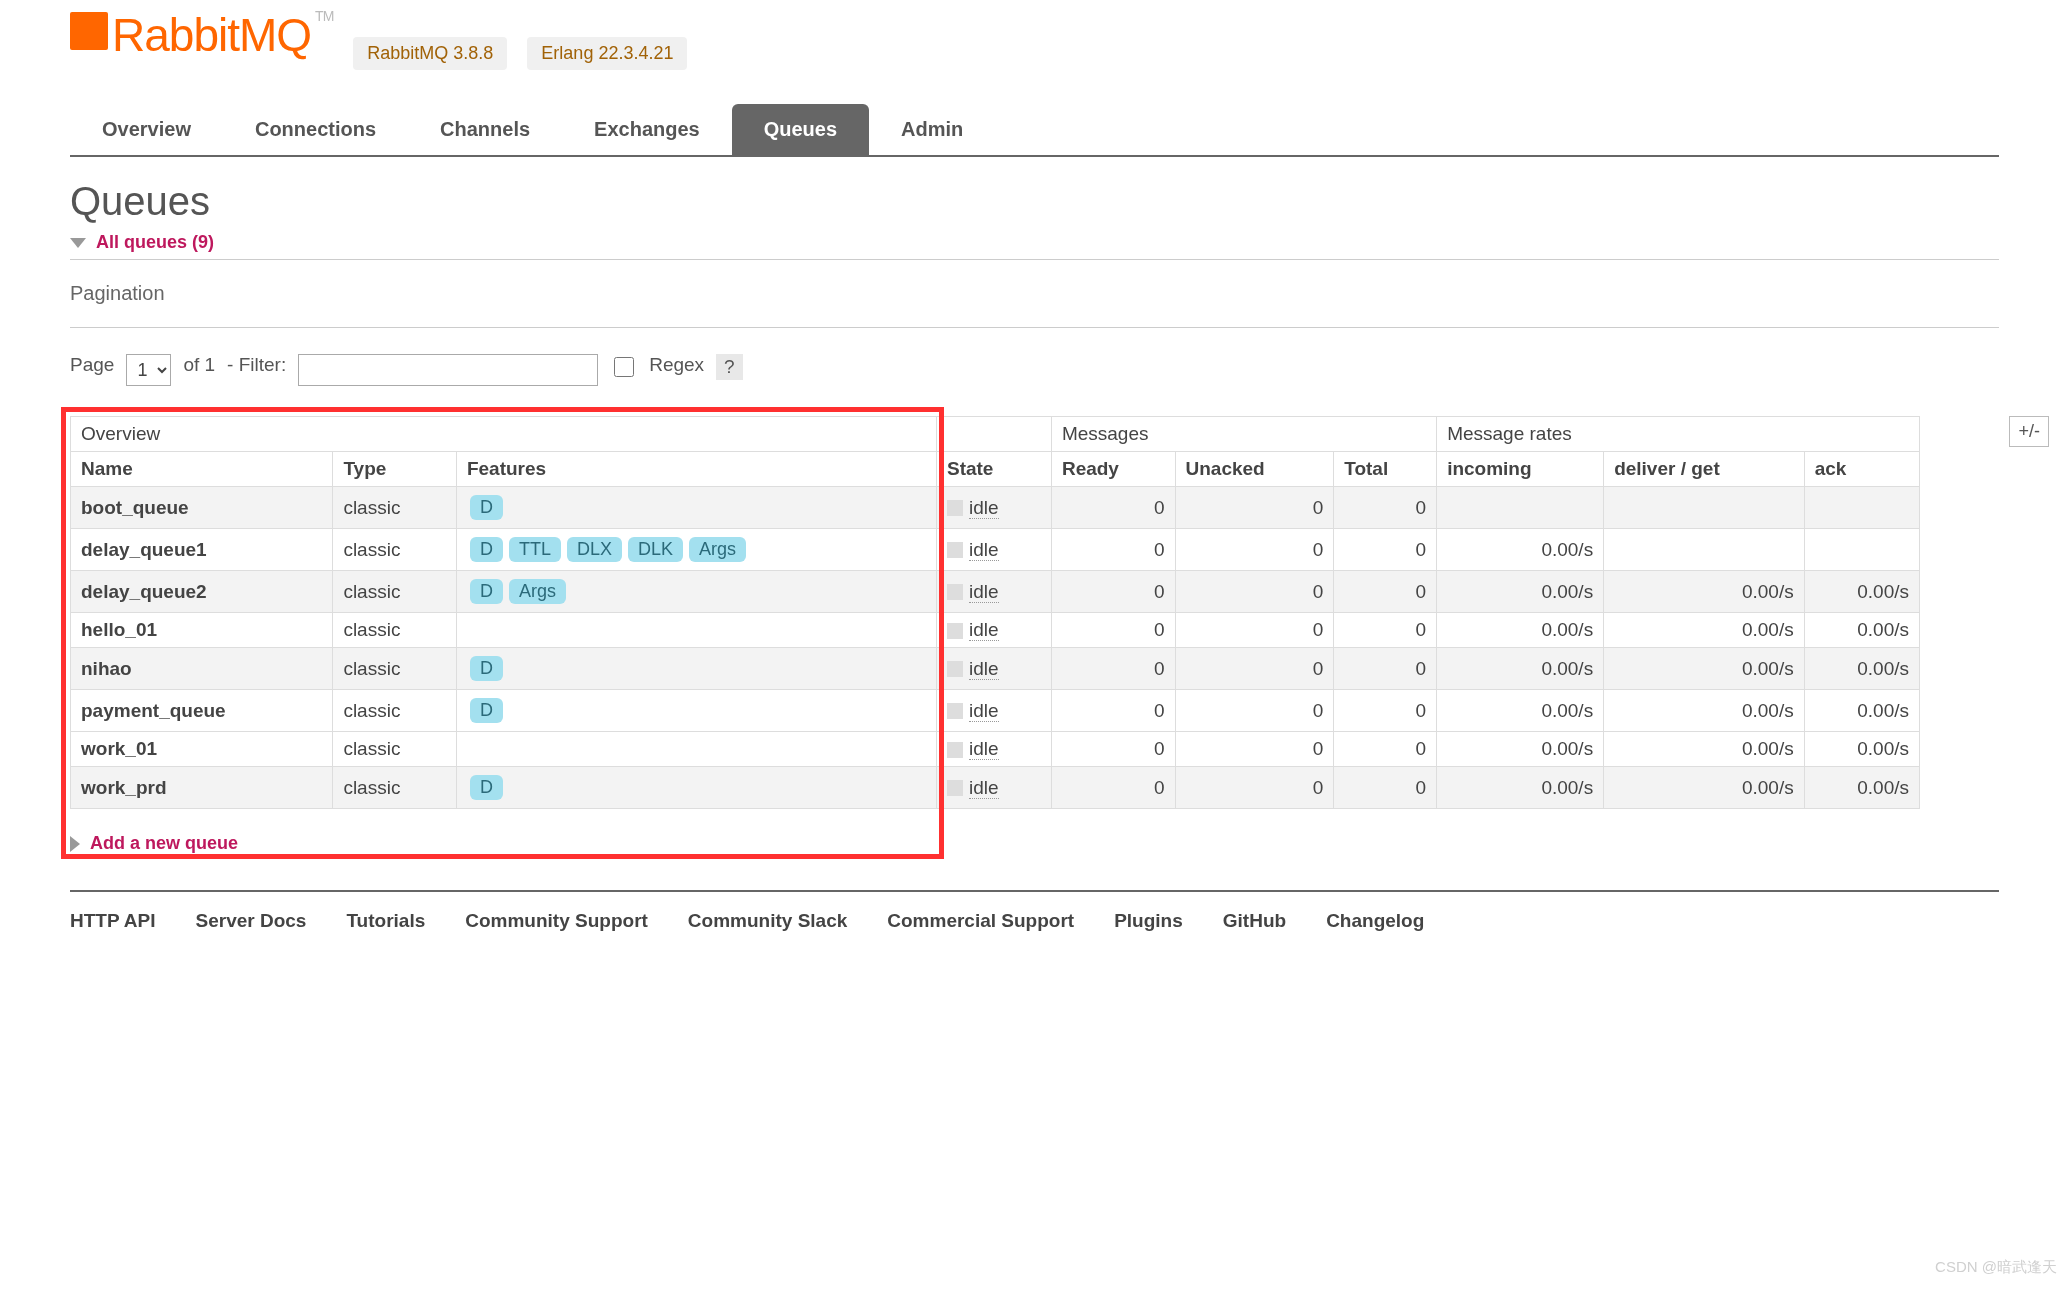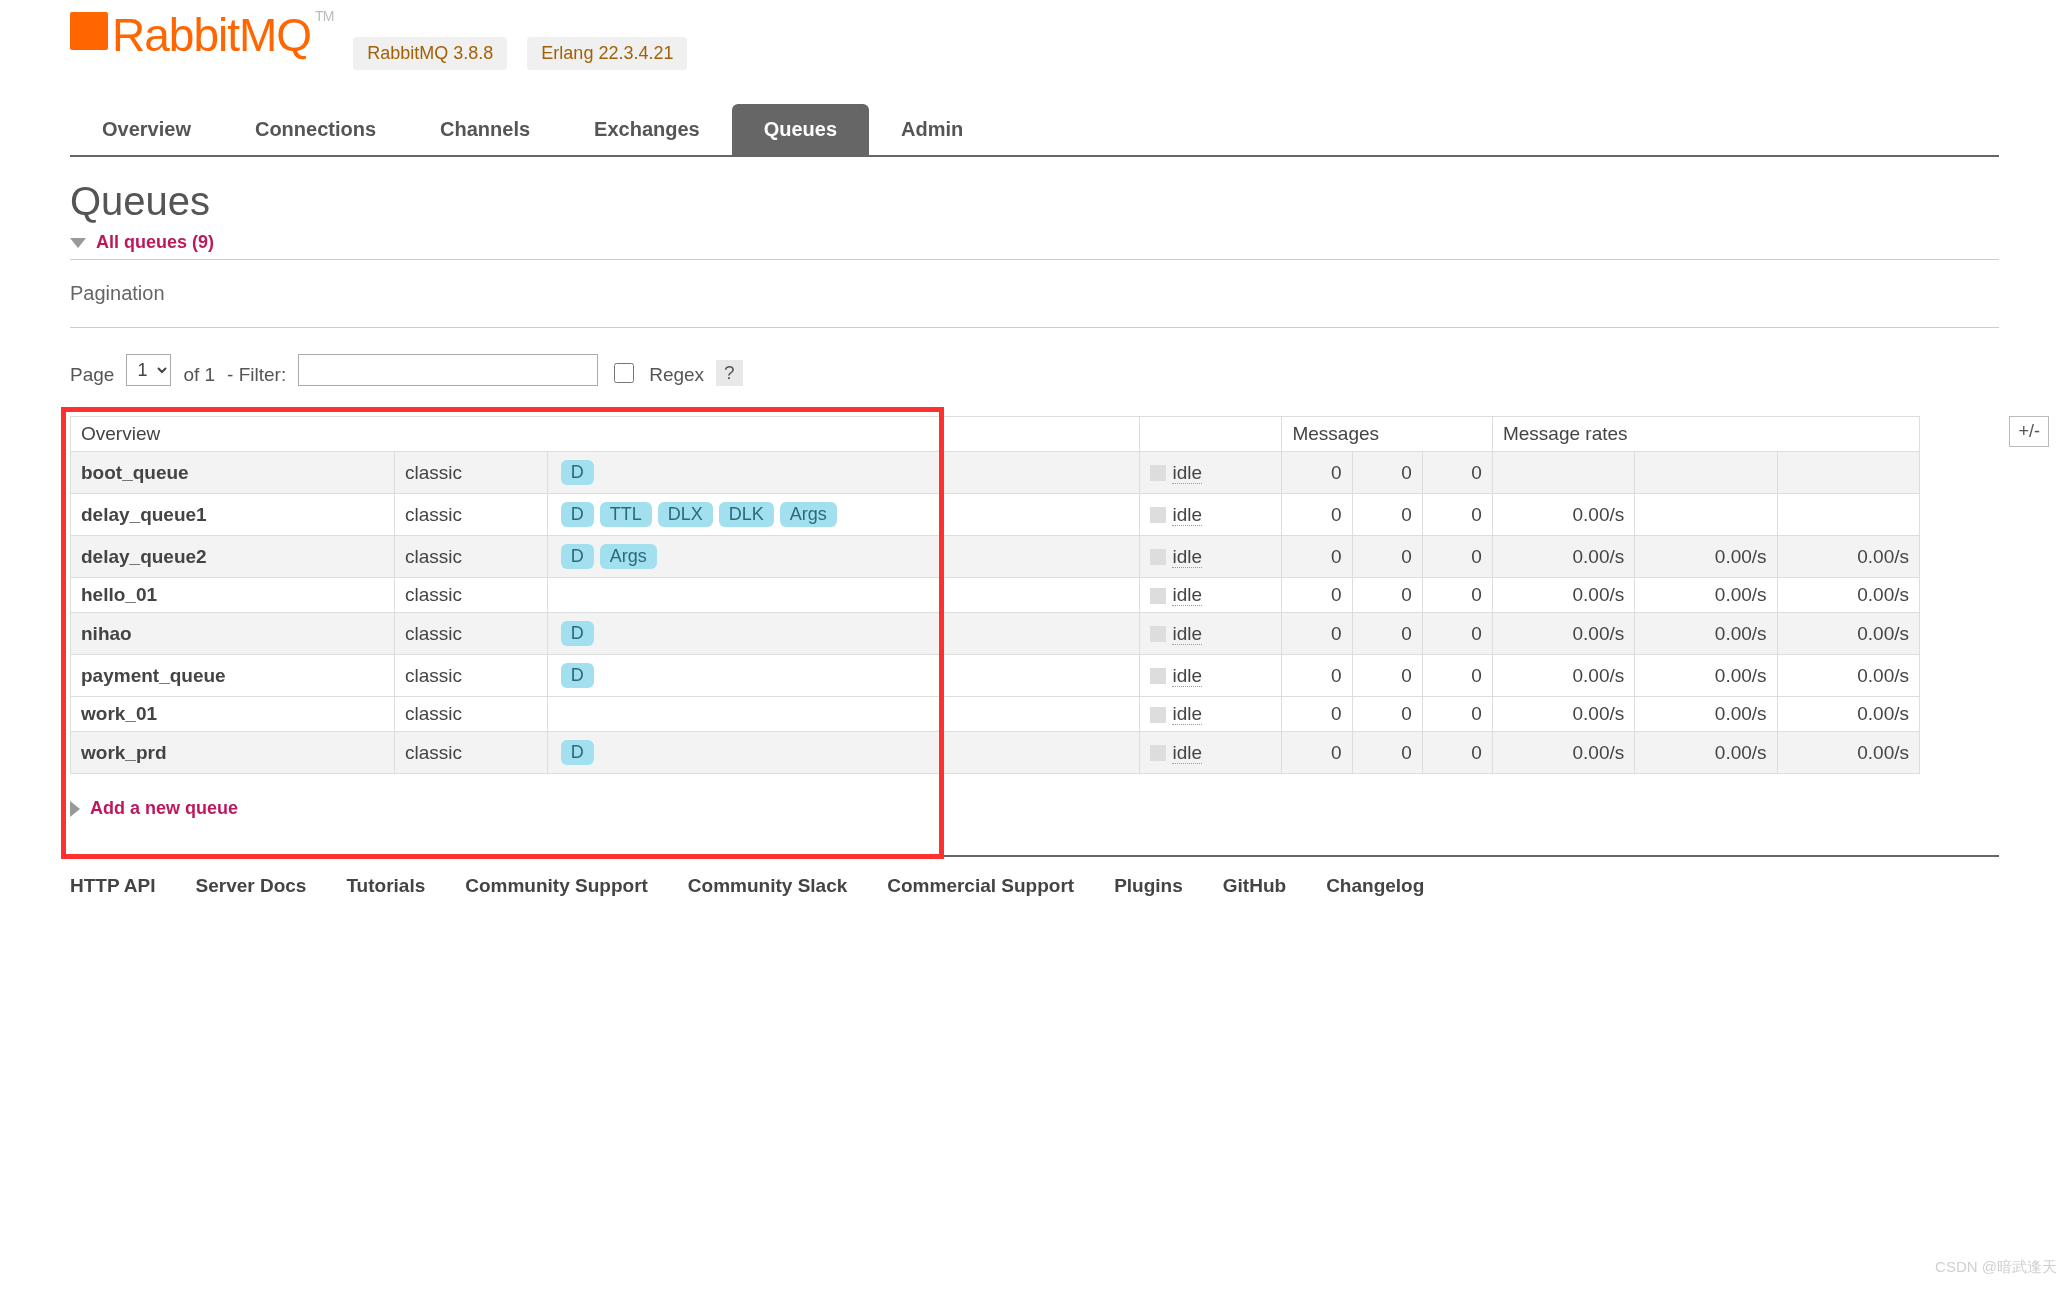--- a/index.html
+++ b/index.html
@@ -98,21 +98,21 @@
   }
   .pagination-h {
     font-size: 20px;
     color: #666;
     margin: 22px 70px 4px 70px;
     border-bottom: 1px solid #ccc;
     padding-bottom: 22px;
   }
   .pager-row {
     display: flex;
-    align-items: flex-end;
+    align-items: flex-start;
     gap: 12px;
     margin: 26px 70px 30px 70px;
     font-size: 19px;
     color: #555;
   }
   .pager-row select, .pager-row input[type=text] {
     font-size: 18px;
     padding: 4px 6px;
     border: 1px solid #aaa;
     background: #fff;
@@ -267,20 +267,32 @@
     <div class="highlight-box" id="hl-box" style="left: -9.5px; top: -9.5px; width: 883.953px; height: 452px;"></div>
     <span class="plus-minus">+/-</span>
     <table class="queues" id="qtable">
       <thead>
         <tr id="group-row">
             <th class="group" colspan="3">Overview</th>
             <th class="group" colspan="1"></th>
             <th class="group" colspan="3">Messages</th>
             <th class="group" colspan="3">Message rates</th>
           </tr>
+        <tr id="sub-row">
+            <th class="sub">Name</th>
+            <th class="sub">Type</th>
+            <th class="sub">Features</th>
+            <th class="sub">State</th>
+            <th class="sub">Ready</th>
+            <th class="sub">Unacked</th>
+            <th class="sub">Total</th>
+            <th class="sub">incoming</th>
+            <th class="sub">deliver / get</th>
+            <th class="sub">ack</th>
+          </tr>
       </thead>
       <tbody id="tbody">
           <tr class="row-alt">
             <td class="q-name">boot_queue</td>
             <td>classic</td>
             <td class="features"><span class="badge">D</span></td>
             <td><span class="state-dot"></span><span class="state-txt">idle</span></td>
             <td class="num">0</td>
             <td class="num">0</td>
             <td class="num">0</td>

